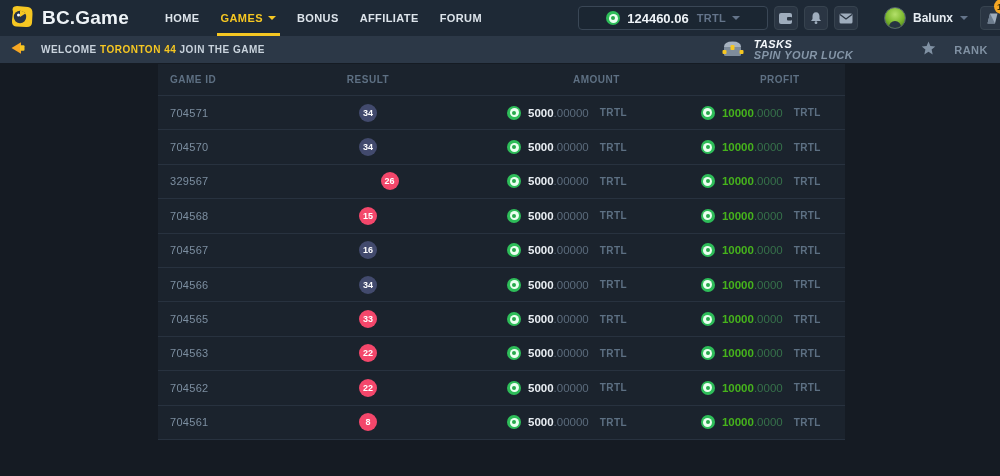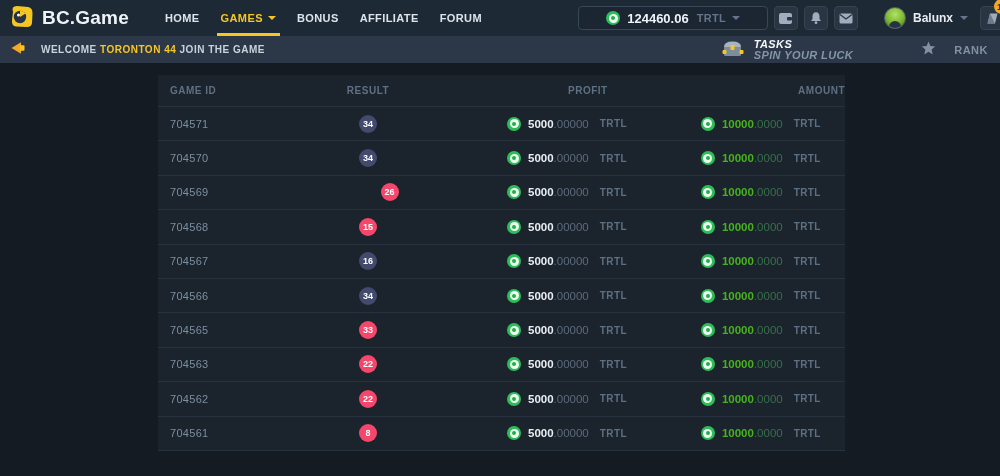--- a/index.html
+++ b/index.html
@@ -76,21 +76,21 @@
   .tasks { display:flex; align-items:center; cursor:pointer; }
   .tasks-textwrap { margin-left:8px; }
   .tasks-title { color:#f2f6fa; font-size:11px; font-weight:800; font-style:italic; letter-spacing:.4px; line-height:11px; }
   .tasks-sub { color:#8596a8; font-size:11px; font-weight:700; font-style:italic; letter-spacing:.4px; line-height:10px; }
   .rank { display:flex; align-items:center; margin-left:68px; margin-right:4px; cursor:pointer; color:#8091a3; }
   .rank-label { font-size:11px; font-weight:600; letter-spacing:.5px; margin-left:18px; }
 
   
   .main { position:relative; height:413px; background:#151b23; }
   .panel {
-    position:absolute; left:158px; top:12px; width:687px; background:#1b232d;
+    position:absolute; left:158px; top:1px; width:687px; background:#1b232d;
   }
   .thead { display:flex; height:32px; align-items:center; border-bottom:1px solid #28323f; }
   .thead .hcell { color:#5e7083; font-size:10px; font-weight:700; letter-spacing:.5px; }
   .trow { display:flex; height:34.4px; align-items:center; border-bottom:1px solid #28323f; cursor:pointer; }
   .cell { display:flex; align-items:center; }
   .c-id { flex:0 0 150px; padding-left:12px; }
   .c-result { flex:0 0 120px; justify-content:center; }
   .c-amount { flex:0 0 180px; padding-left:79px; }
   .c-profit { flex:1 1 auto; padding-left:74px; }
   .h-id { flex:0 0 150px; padding-left:12px; }
@@ -238,22 +238,22 @@
         <span class="rank-label">RANK</span>
       </div>
     </div>
   </div>
 
   <main class="main">
     <div class="panel">
       <div class="thead">
         <span class="hcell h-id">GAME ID</span>
         <span class="hcell h-result">RESULT</span>
+        <span class="hcell h-amount">AMOUNT</span>
         <span class="hcell h-profit">PROFIT</span>
-        <span class="hcell h-amount">AMOUNT</span>
       </div>
       <div id="tbody">
   <div class="trow">
     <div class="cell c-id">
       <span class="game-id">704571</span>
     </div>
     <div class="cell c-result">
       <span class="result-badge" style="background: rgb(66, 74, 109);">34</span>
     </div>
     <div class="cell c-amount">
@@ -282,21 +282,21 @@
     </div>
     <div class="cell c-profit">
       <span class="coin"></span>
       <span class="num"><span class="profit-int">10000</span><span class="profit-dec">.0000</span></span>
       <span class="row-currency">TRTL</span>
     </div>
   </div>
 
   <div class="trow">
     <div class="cell c-id">
-      <span class="game-id">704569</span>
+      <span class="game-id">329567</span>
     </div>
     <div class="cell c-result">
       <span class="result-badge" style="background: rgb(244, 71, 107); margin-left: 43px;">26</span>
     </div>
     <div class="cell c-amount">
       <span class="coin"></span>
       <span class="num"><span class="amount-int">5000</span><span class="amount-dec">.00000</span></span>
       <span class="row-currency">TRTL</span>
     </div>
     <div class="cell c-profit">

